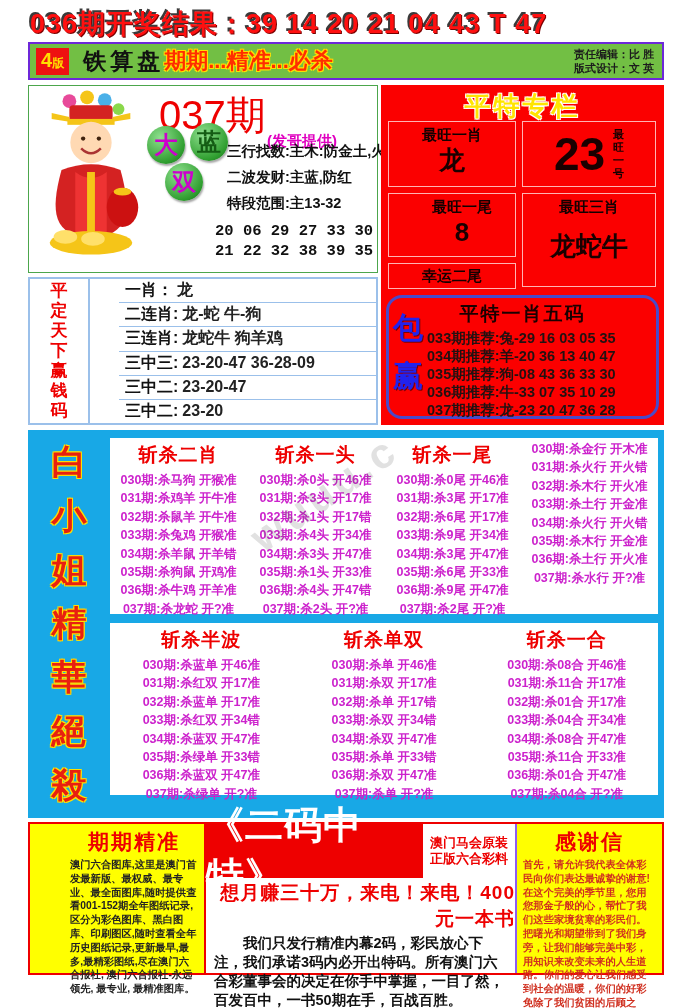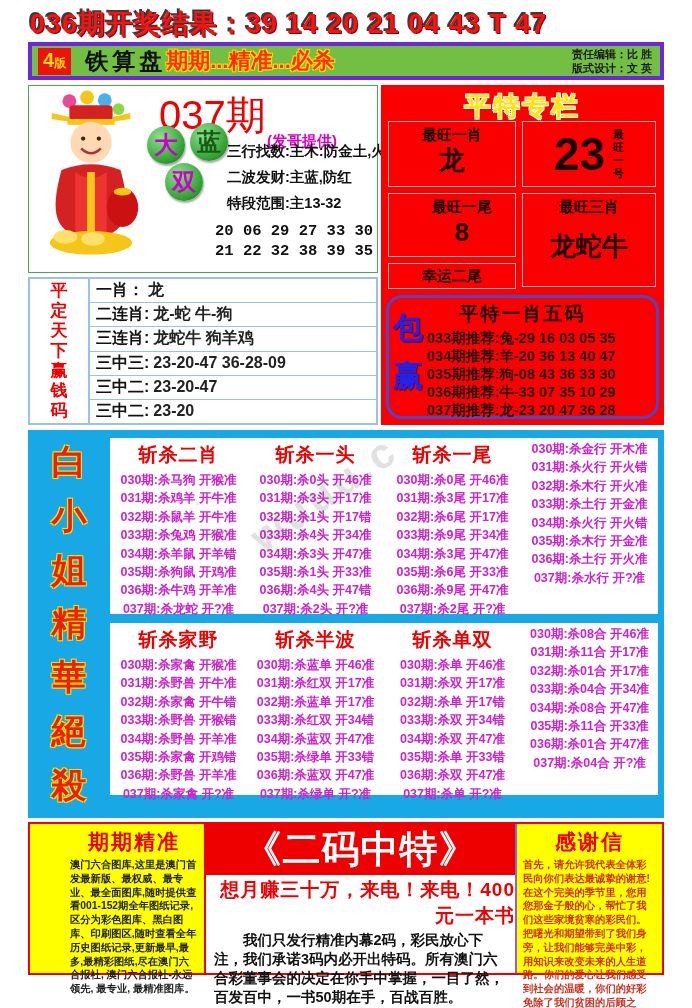--- a/index.html
+++ b/index.html
@@ -3,21 +3,21 @@
 <meta charset="utf-8">
 <style>
   html,body{margin:0;padding:0;background:#e8e8e8;}
   .page{position:relative;width:692px;height:1008px;background:#ffffff;overflow:hidden;
         font-family:"Liberation Sans","DejaVu Sans",sans-serif;}
   
   .result-line{position:absolute;left:30px;top:6px;font-size:27px;font-weight:900;
     color:#ff1010;letter-spacing:1px;text-shadow:-2px -2px 0 #3a3a3a,1px 1px 0 #7a0000;}
   
   .masthead{position:absolute;left:28px;top:42px;width:636px;height:38px;background:#72bf44;
-    border:4px solid #6d28d9;box-sizing:border-box;display:flex;align-items:center;}
+    border:2px solid #6d28d9;box-sizing:border-box;display:flex;align-items:center;}
   .edition-box{background:#ee1111;color:#ffe000;font-weight:900;margin-left:6px;
     padding:1px 5px;font-size:20px;line-height:22px;}
   .edition-suffix{font-size:12px;}
   .paper-name{font-size:23px;font-weight:900;color:#111;margin-left:14px;letter-spacing:4px;}
   .slogan{flex:1;text-align:left;font-size:22px;font-weight:900;color:#ff2d00;
     text-shadow:1px 1px 0 #ffe000,-1px -1px 0 #ffe000,1px -1px 0 #ffe000,-1px 1px 0 #ffe000;}
   .editor-block{font-size:11px;font-weight:700;color:#1c1c1c;line-height:14px;
     margin-right:8px;white-space:nowrap;text-align:left;}
   
   .issue-panel{position:absolute;left:28px;top:85px;width:350px;height:188px;
@@ -38,21 +38,21 @@
     display:flex;align-items:center;justify-content:center;}
   .review-box span{color:#ffe400;font-size:29px;font-weight:900;letter-spacing:2px;
     text-shadow:1px 1px 0 #7a0000;}
   .review-numbers{position:absolute;left:186px;top:135px;font-size:15.5px;font-weight:700;
     color:#111;line-height:20px;font-family:"Liberation Mono","DejaVu Sans Mono",monospace;white-space:nowrap;}
   
   .win-codes{position:absolute;left:28px;top:277px;width:350px;height:148px;
     border:2px solid #9bc0ea;box-sizing:border-box;background:#fff;display:flex;}
   .wc-side{width:58px;border-right:2px solid #9bc0ea;display:flex;flex-direction:column;
     align-items:center;justify-content:center;color:#ee0000;font-size:17px;font-weight:900;line-height:20px;}
-  .wc-rows{flex:1;display:flex;flex-direction:column;}
+  .wc-rows{flex:1;display:flex;flex-direction:column;padding-left:29px;}
   .wc-rows .lv-row{flex:1;display:flex;align-items:center;border-bottom:1px solid #9bc0ea;
     padding-left:6px;font-size:16px;white-space:nowrap;}
   .wc-rows .lv-row:last-child{border-bottom:none;}
   .lv-label{font-weight:900;color:#111;}
   .lv-value{color:#222;font-weight:600;margin-left:4px;}
   
   .pingte{position:absolute;left:381px;top:85px;width:283px;height:340px;background:#fb0000;}
   .pt-title{position:absolute;left:0;top:4px;width:100%;text-align:center;font-size:26px;
     font-weight:900;color:#ffe400;letter-spacing:3px;
     text-shadow:1px 1px 0 #fff,-1px -1px 0 #fff,1px -1px 0 #fff,-1px 1px 0 #fff;}
@@ -295,31 +295,20 @@
           <div class="txt-row">032期:杀木行 开火准</div>
           <div class="txt-row">033期:杀土行 开金准</div>
           <div class="txt-row">034期:杀火行 开火错</div>
           <div class="txt-row">035期:杀木行 开金准</div>
           <div class="txt-row">036期:杀土行 开火准</div>
           <div class="txt-row">037期:杀水行 开?准</div>
         </div>
       </div>
     <div class="kill-row kill-row2" id="kill-row-2">
         <div class="kill-panel">
-          <div class="kill-title">斩杀家野</div>
-          <div class="txt-row">030期:杀家禽 开猴准</div>
-          <div class="txt-row">031期:杀野兽 开牛准</div>
-          <div class="txt-row">032期:杀家禽 开牛错</div>
-          <div class="txt-row">033期:杀野兽 开猴错</div>
-          <div class="txt-row">034期:杀野兽 开羊准</div>
-          <div class="txt-row">035期:杀家禽 开鸡错</div>
-          <div class="txt-row">036期:杀野兽 开羊准</div>
-          <div class="txt-row">037期:杀家禽 开?准</div>
-        </div>
-        <div class="kill-panel">
           <div class="kill-title">斩杀半波</div>
           <div class="txt-row">030期:杀蓝单 开46准</div>
           <div class="txt-row">031期:杀红双 开17准</div>
           <div class="txt-row">032期:杀蓝单 开17准</div>
           <div class="txt-row">033期:杀红双 开34错</div>
           <div class="txt-row">034期:杀蓝双 开47准</div>
           <div class="txt-row">035期:杀绿单 开33错</div>
           <div class="txt-row">036期:杀蓝双 开47准</div>
           <div class="txt-row">037期:杀绿单 开?准</div>
         </div>
@@ -328,20 +317,21 @@
           <div class="txt-row">030期:杀单 开46准</div>
           <div class="txt-row">031期:杀双 开17准</div>
           <div class="txt-row">032期:杀单 开17错</div>
           <div class="txt-row">033期:杀双 开34错</div>
           <div class="txt-row">034期:杀双 开47准</div>
           <div class="txt-row">035期:杀单 开33错</div>
           <div class="txt-row">036期:杀双 开47准</div>
           <div class="txt-row">037期:杀单 开?准</div>
         </div>
         <div class="kill-panel">
+          <div class="kill-title">斩杀一合</div>
           <div class="txt-row">030期:杀08合 开46准</div>
           <div class="txt-row">031期:杀11合 开17准</div>
           <div class="txt-row">032期:杀01合 开17准</div>
           <div class="txt-row">033期:杀04合 开34准</div>
           <div class="txt-row">034期:杀08合 开47准</div>
           <div class="txt-row">035期:杀11合 开33准</div>
           <div class="txt-row">036期:杀01合 开47准</div>
           <div class="txt-row">037期:杀04合 开?准</div>
         </div>
       </div>
@@ -350,20 +340,24 @@
   <div class="watermark">wuuu.c</div>
 
   <div class="bottom">
     <div class="bot-left">
       <div class="bot-title">期期精准</div>
       <div class="bot-body">澳门六合图库,这里是澳门首发最新版、最权威、最专业、最全面图库,随时提供查看001-152期全年图纸记录,区分为彩色图库、黑白图库、印刷图区,随时查看全年历史图纸记录,更新最早,最多,最精彩图纸,尽在澳门六合报社, 澳门六合报社-永远领先, 最专业, 最精准图库。</div>
     </div>
     <div class="bot-mid">
       <div class="mid-banner">
         <div class="mid-banner-red">《二码中特》</div>
+        <div class="mid-banner-side">
+          <div>澳门马会原装</div>
+          <div>正版六合彩料</div>
+        </div>
       </div>
       <div class="mid-sub">想月赚三十万，来电！来电！400元一本书</div>
       <div class="mid-body">我们只发行精准内幕2码，彩民放心下注，我们承诺3码内必开出特码。所有澳门六合彩董事会的决定在你手中掌握，一目了然，百发百中，一书50期在手，百战百胜。</div>
 
     </div>
     <div class="bot-right">
       <div class="bot-title">感谢信</div>
       <div class="bot-body">首先，请允许我代表全体彩民向你们表达最诚挚的谢意!在这个完美的季节里，您用您那金子般的心，帮忙了我们这些家境贫寒的彩民们。把曙光和期望带到了我们身旁，让我们能够完美中彩，用知识来改变未来的人生道路。你们的爱心让我们感受到社会的温暖，你们的好彩免除了我们贫困的后顾之忧，让我们渴望新生活的心倍受感</div>
     </div>
   </div>

